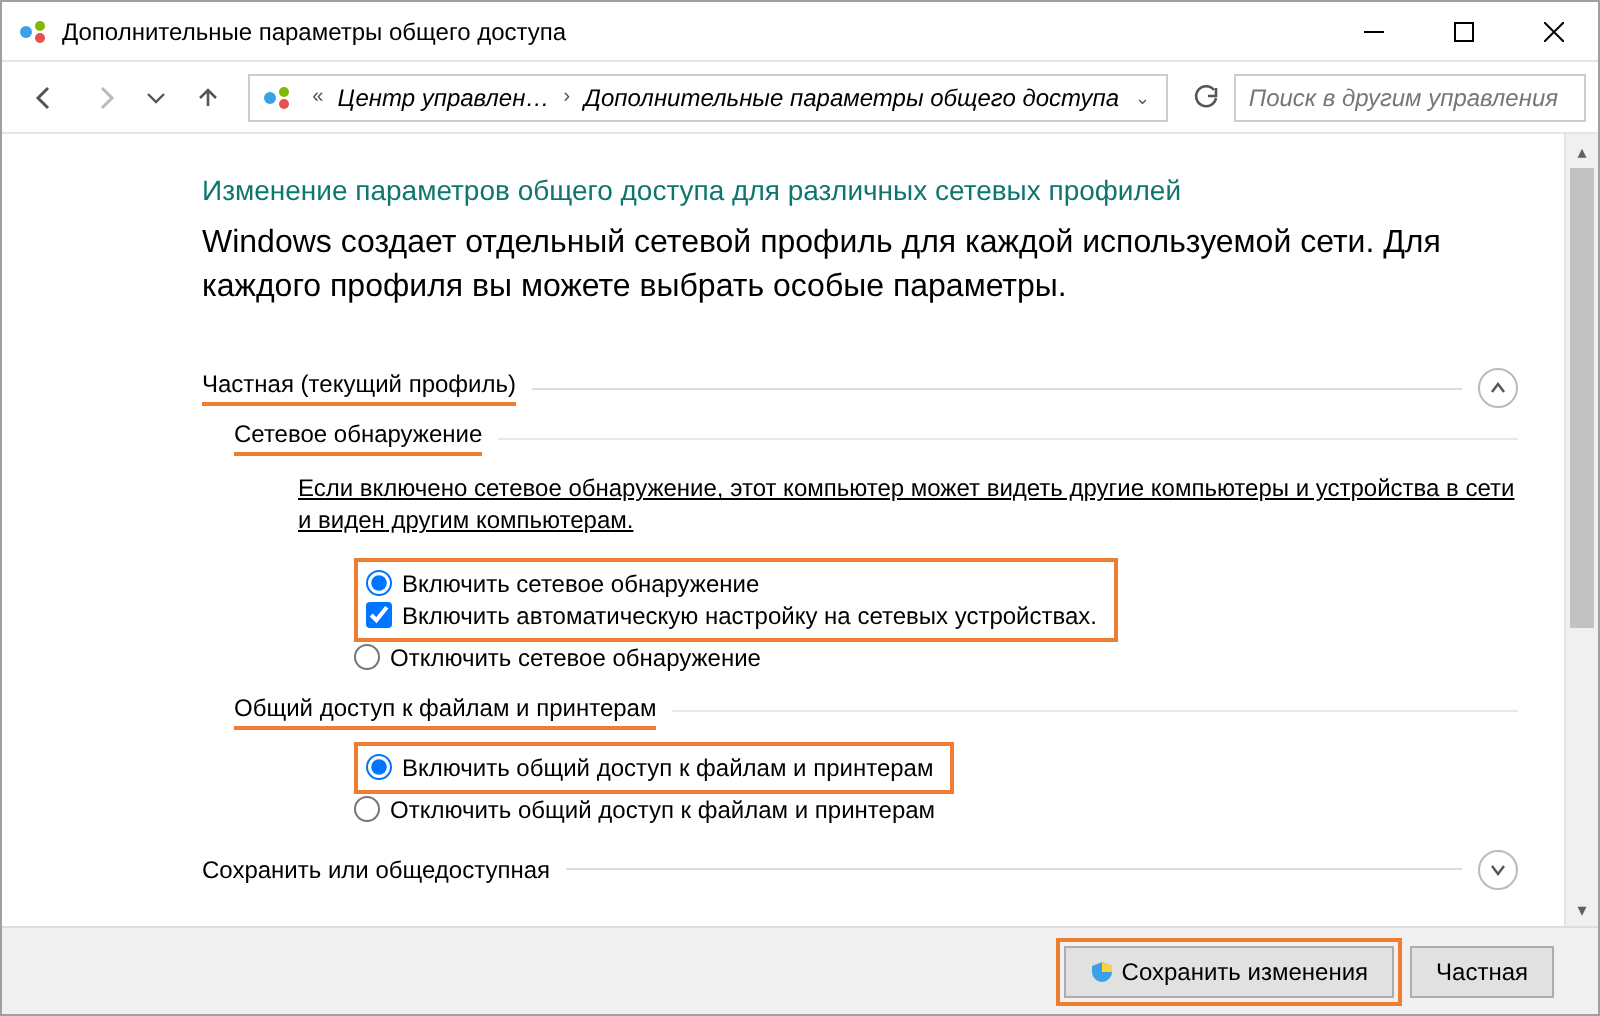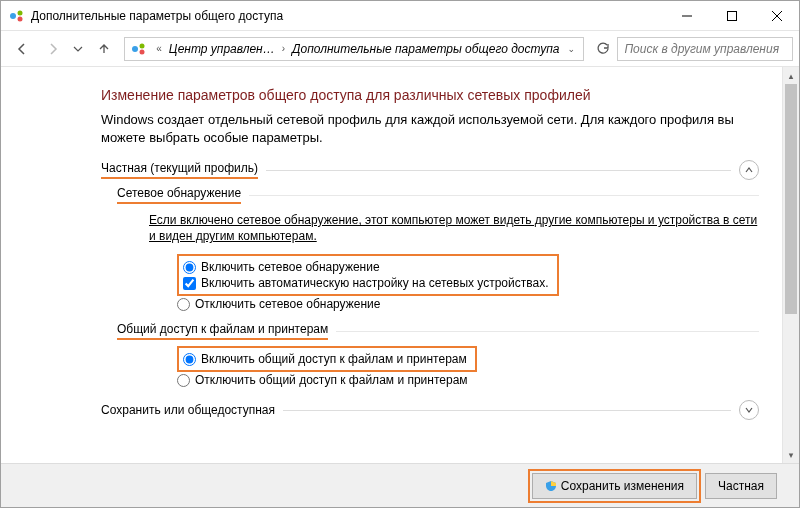--- a/index.html
+++ b/index.html
@@ -20,22 +20,22 @@
   .addressbar { flex:1; height:24px; border:1px solid #ccc; display:flex; align-items:center; padding:0 2px; margin:0 4px; font-size:12px; color:#000; }
   .addressbar .bcicon { width:16px; height:16px; margin:0 4px; }
   .addressbar .chev { color:#555; padding:0 5px; font-size:10px; }
   .addressbar .seg { padding:0 2px; white-space:nowrap; overflow:hidden; text-overflow:ellipsis;font-style:italic; }
   .addressbar .dd { margin-left:auto; color:#555; padding:0 6px; font-size:9px; }
   .searchbox { width:180px; height:24px; border:1px solid #ccc; display:flex; align-items:center; padding:0 6px; color:#777; font-size:12px; font-style:italic; }
   .refresh { width:26px; display:flex; align-items:center; justify-content:center; color:#555; }
 
   
   .content { position:absolute; top:66px; left:0; right:0; bottom:44px; overflow:hidden; padding:14px 40px 0 100px; }
-  .heading { color:#7f1d1d; font-size:14px; margin:6px 0 8px 0; }
-  .subtext { color:#000; font-size:13px; line-height:1.35; margin-bottom:14px; }
+  .heading { color:#0f766e; font-size:14px; margin:6px 0 8px 0; }
+  .subtext { color:#000; font-size:16px; line-height:1.35; margin-bottom:30px; }
 
   .section-head { display:flex; align-items:center; margin:6px 0 0 0; }
   .section-title { font-size:12px; white-space:nowrap; }
   .section-title.u { border-bottom:2px solid #ED7D31; padding-bottom:2px; display:inline-block; }
   .section-line { flex:1; height:1px; background:#ddd; margin:0 8px; }
   .collapse { width:20px; height:20px; border:1px solid #bbb; border-radius:50%; display:flex; align-items:center; justify-content:center; color:#555; font-size:9px; }
 
   .subsection { margin:6px 0 0 16px; }
   .sub-title { font-size:12px; }
   .sub-title.u { border-bottom:2px solid #ED7D31; padding-bottom:2px; display:inline-block; }

